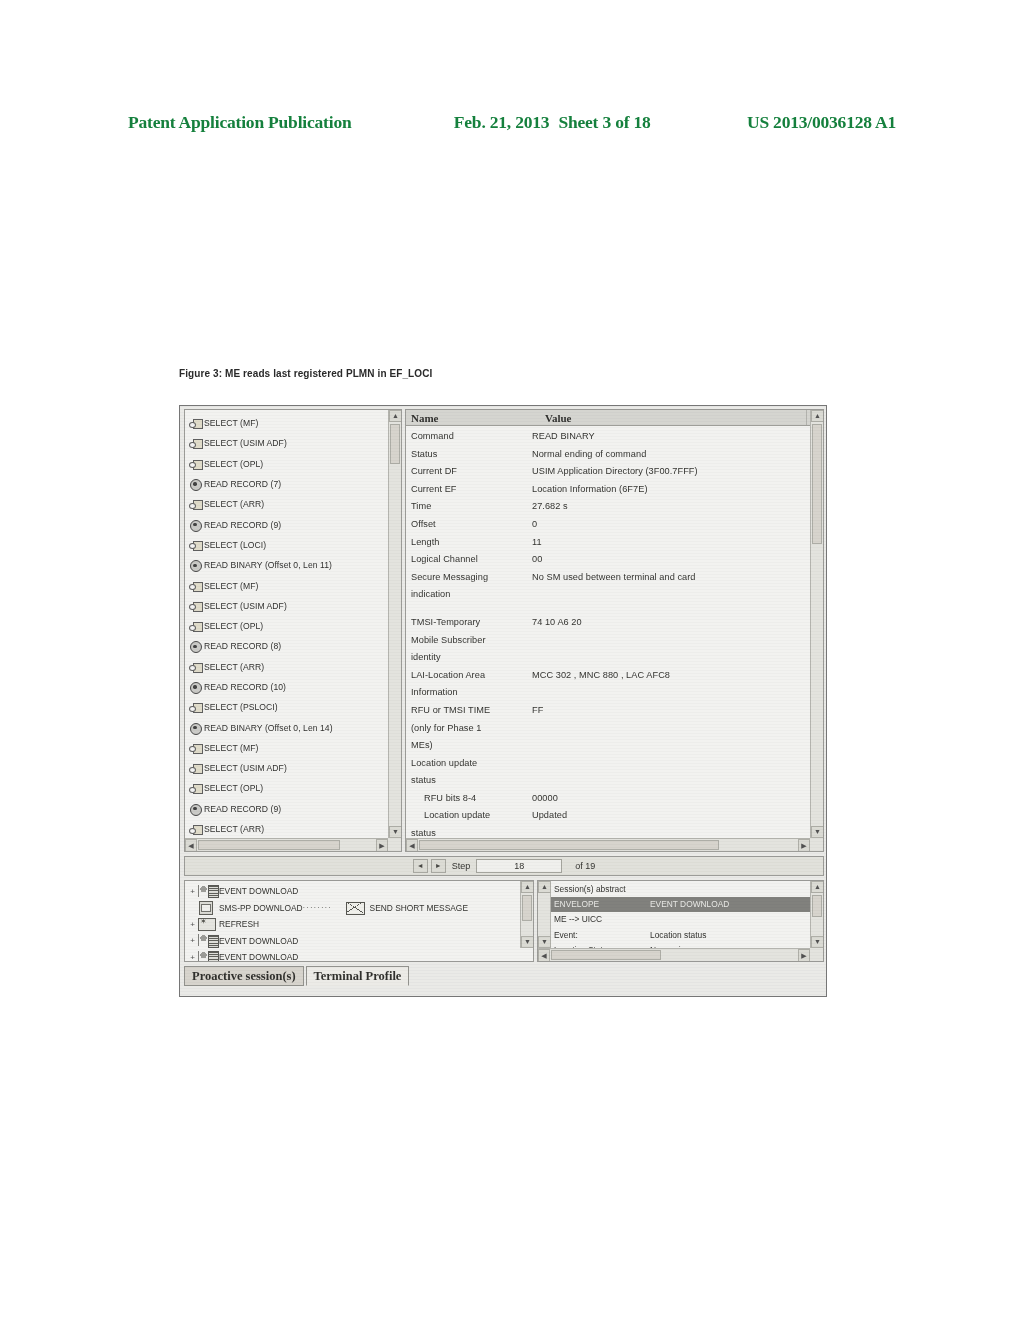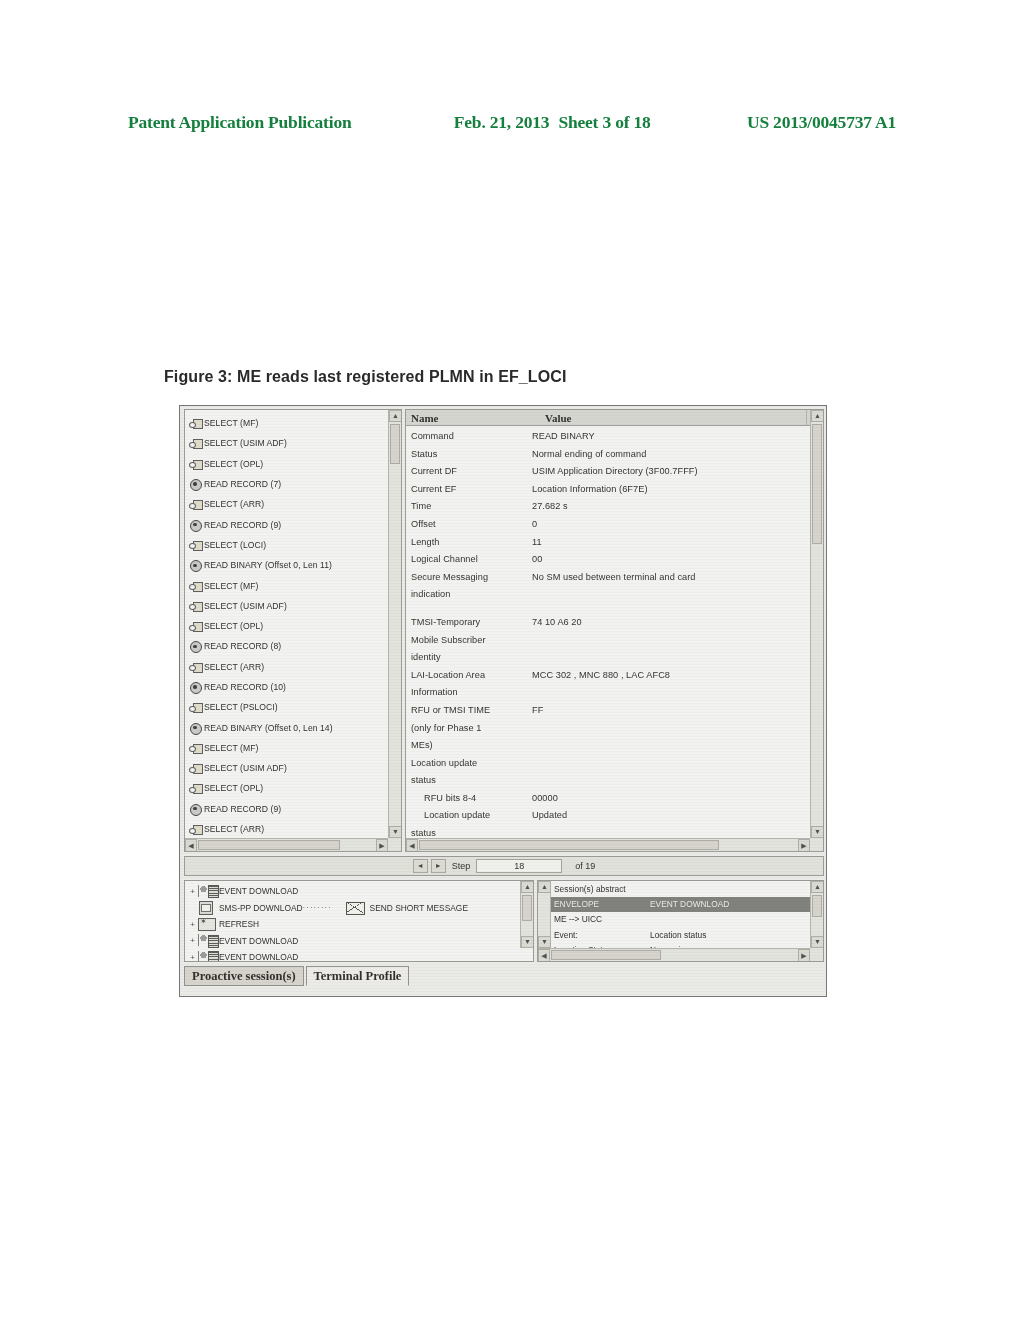--- a/index.html
+++ b/index.html
@@ -35,22 +35,22 @@
   .page-header .hdr-mid {
     display: flex;
     gap: 9px;
     margin-left: 6px;
   }
 
   
   .fig-caption {
     position: absolute;
     top: 368px;
-    left: 164px;
-    font-size: 16px;
+    left: 179px;
+    font-size: 10px;
     font-weight: bold;
     color: #2a2a2a;
     letter-spacing: 0.1px;
     font-family: "Liberation Sans", sans-serif;
   }
 
   
   .shot {
     position: absolute;
     top: 405px;
@@ -431,21 +431,21 @@
 </style>
 </head>
 <body>
 
 <div class="page-header">
   <span>Patent Application Publication</span>
   <span class="hdr-mid">
     <span>Feb. 21, 2013</span>
     <span>Sheet 3 of 18</span>
   </span>
-  <span>US 2013/0045737 A1</span>
+  <span>US 2013/0036128 A1</span>
 </div>
 
 <div class="fig-caption">Figure 3: ME reads last registered PLMN in EF_LOCI</div>
 
 <div class="shot">
 
   <div class="top-area">
 
     <div class="panel tree-panel">
       <div class="tree-list" id="tree-list">

